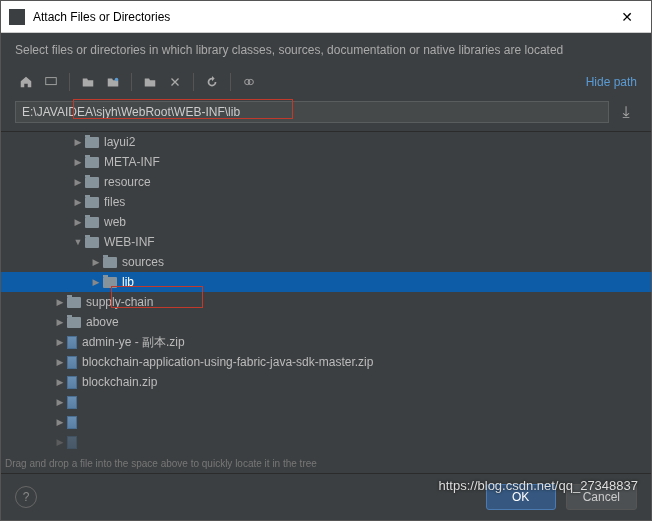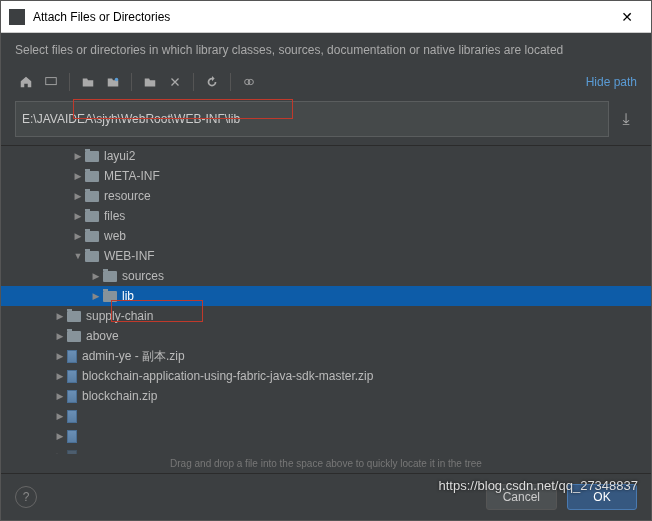--- a/index.html
+++ b/index.html
@@ -9,32 +9,32 @@
 .titlebar .icon { width: 16px; height: 16px; background: #3c3f41; margin-right: 8px; }
 .titlebar .title { flex: 1; color: #000; font-size: 12px; }
 .titlebar .close { width: 32px; text-align: center; color: #000; cursor: pointer; font-size: 14px; }
 .subtitle { color: #aaa; font-size: 12px; padding: 10px 14px; }
 .toolbar { display: flex; align-items: center; padding: 4px 14px; gap: 3px; }
 .tool-btn { width: 22px; height: 22px; display: flex; align-items: center; justify-content: center; cursor: pointer; color: #bbb; }
 .tool-sep { width: 1px; height: 18px; background: #555; margin: 0 4px; }
 .tool-btn svg { width: 14px; height: 14px; fill: #aaa; }
 .hide-path { margin-left: auto; color: #5a9bd4; font-size: 12px; cursor: pointer; }
 .path-row { display: flex; align-items: center; padding: 4px 14px 8px; gap: 6px; }
-.path-input { flex: 1; background: #45494a; border: 1px solid #5a5d5e; color: #ccc; font-size: 12px; padding: 3px 6px; height: 36px; }
+.path-input { flex: 1; background: #45494a; border: 1px solid #5a5d5e; color: #ccc; font-size: 12px; padding: 3px 6px; height: 22px; }
 .path-highlight { position: absolute; border: 1px solid #c0392b; top: 99px; left: 73px; width: 220px; height: 20px; pointer-events: none; }
 .save-btn { width: 22px; height: 22px; display: flex; align-items: center; justify-content: center; color: #aaa; cursor: pointer; }
 .tree { flex: 1; overflow-y: auto; background: #3c3f41; border-top: 1px solid #2b2b2b; position: relative; }
 .tree-item { display: flex; align-items: center; height: 20px; font-size: 12px; color: #bbb; cursor: pointer; padding-left: 8px; }
 .tree-item.selected { background: #0d5ca8; color: #fff; }
 .arrow { width: 10px; text-align: center; color: #888; font-size: 9px; margin-right: 2px; }
 .folder-icon { width: 14px; height: 11px; background: #87939a; margin-right: 5px; border-radius: 1px; position: relative; }
 .folder-icon::before { content: ''; position: absolute; top: -2px; left: 0; width: 5px; height: 2px; background: #87939a; }
 .zip-icon { width: 10px; height: 13px; background: linear-gradient(#6a8fb5, #5a7fa5); margin-right: 5px; border: 1px solid #4a6f95; }
 .lib-highlight { position: absolute; border: 1px solid #c0392b; top: 154px; left: 110px; width: 92px; height: 22px; pointer-events: none; z-index: 10; }
-.drag-hint { text-align: center; color: #777; font-size: 10px; padding: 4px; }
+.drag-hint { color: #777; font-size: 10px; padding: 4px; }
 .footer { display: flex; align-items: center; padding: 10px 14px; gap: 10px; border-top: 1px solid #2b2b2b; }
 .help-btn { width: 22px; height: 22px; border-radius: 50%; border: 1px solid #666; display: flex; align-items: center; justify-content: center; color: #888; font-size: 12px; cursor: pointer; }
 .spacer { flex: 1; }
 .btn { min-width: 70px; padding: 5px 16px; font-size: 12px; border: 1px solid #555; background: #4c5052; color: #ccc; cursor: pointer; border-radius: 3px; }
 .btn.primary { background: #365880; border-color: #4a7ab0; color: #fff; }
 .watermark { position: absolute; bottom: 28px; right: 14px; color: #ddd; font-size: 13px; pointer-events: none; text-shadow: 0 0 3px rgba(0,0,0,0.8); }
 </style>
 </head>
 <body>
 
@@ -184,18 +184,18 @@
         <span class="arrow">▶</span>
         <span class="zip-icon"></span>
       </div>
     </div>
 
   <div class="drag-hint">Drag and drop a file into the space above to quickly locate it in the tree</div>
 
   <div class="footer">
     <div class="help-btn">?</div>
     <div class="spacer"></div>
+    <button class="btn primary">OK</button>
     <button class="btn">Cancel</button>
-    <button class="btn primary">OK</button>
   </div>
 
   <div class="watermark">https://blog.csdn.net/qq_27348837</div>
 </div>
 
 </body></html>

